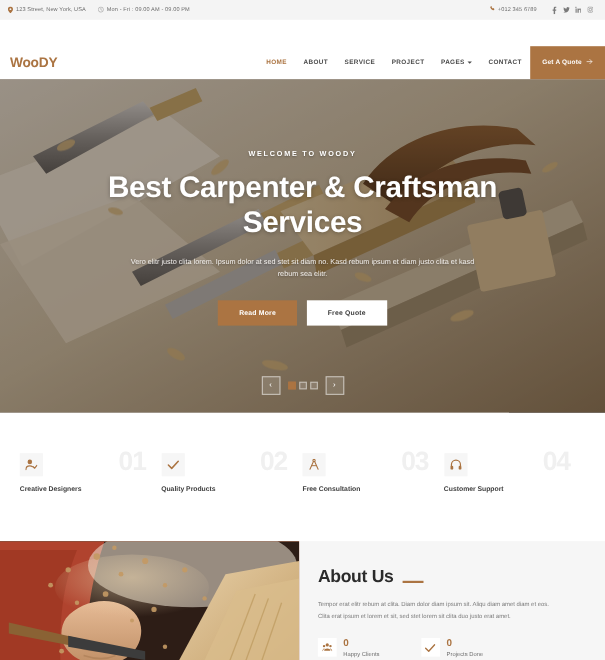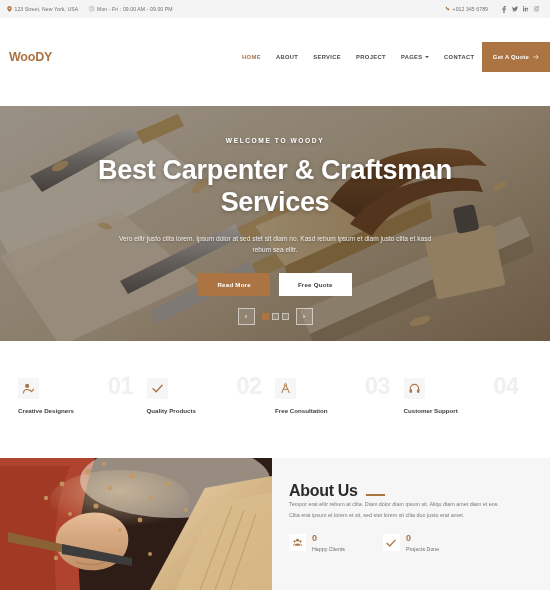--- a/index.html
+++ b/index.html
@@ -74,24 +74,23 @@
     padding:0 11px;
     font-size:5.9px;
     font-weight:bold;
     letter-spacing:.2px;
     white-space:nowrap;
   }
 
   
   .hero {
     position:relative;
-    height:235px;
+    height:303px;
     overflow:hidden;
     background:#5b4a38;
-    margin-top:34px;
   }
   .hero-bg { position:absolute; inset:0; }
   .hero-overlay { position:absolute; inset:0; background:rgba(45,34,24,.42); }
   .hero-content {
     position:absolute; inset:0;
     display:flex; flex-direction:column;
     align-items:center; justify-content:center;
     text-align:center;
     color:#fff;
     padding-bottom:14px;
@@ -172,21 +171,21 @@
 
   
   .about {
     display:flex;
     height:132px;
     background:#f6f6f6;
   }
   .about-img { width:272px; position:relative; overflow:hidden; background:#b06a4a; }
   .about-body { flex:1; padding:25px 0 0 17px; }
   .about-heading {
-    display:flex; align-items:flex-end; gap:8px; 
+    display:flex; align-items:flex-end; gap:8px; margin-bottom:12px;
   }
   .about-heading h2 {
     font-size:16px; font-weight:bold; color:#2b2b2b; letter-spacing:-.3px; line-height:1;
   }
   .heading-dash { width:19px; height:2.5px; background:#ab7442; margin-bottom:3px; }
   .about-text {
     font-size:5.4px; line-height:1.95; color:#7b7b7b; max-width:214px;
   }
   .stats { display:flex; gap:38px; margin-top:14px; }
   .stat { display:flex; align-items:flex-start; gap:6px; }

